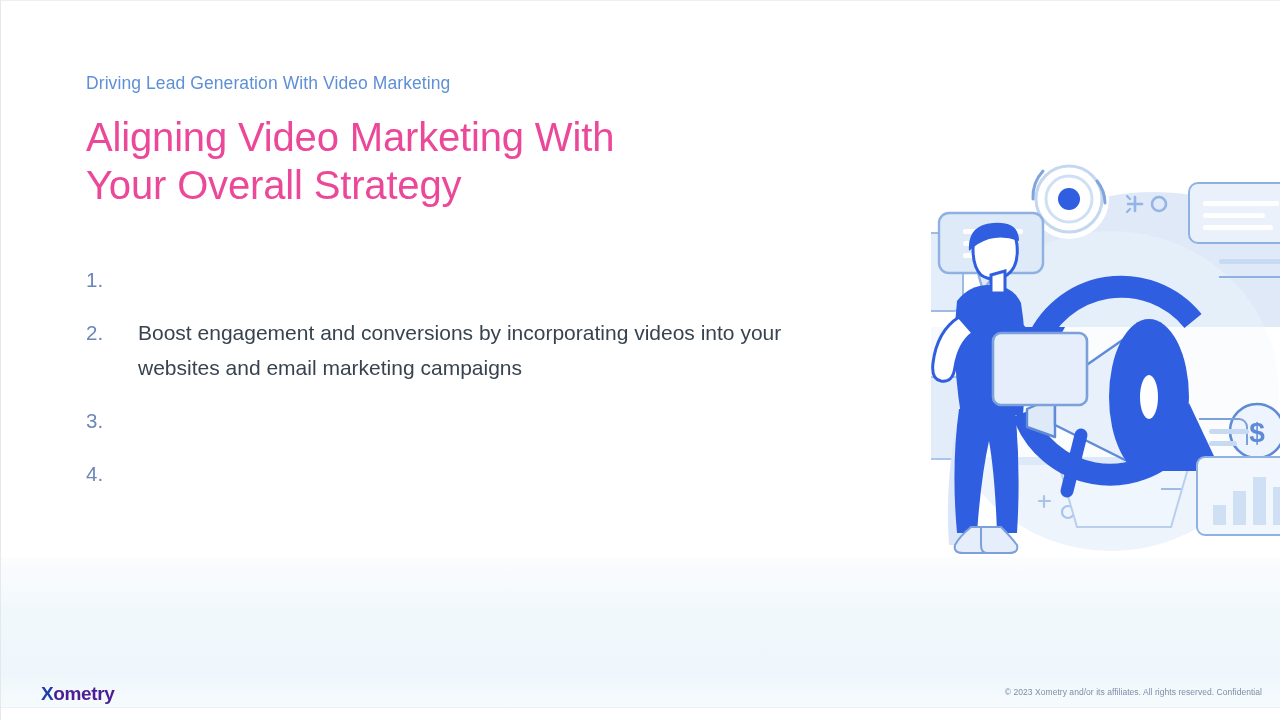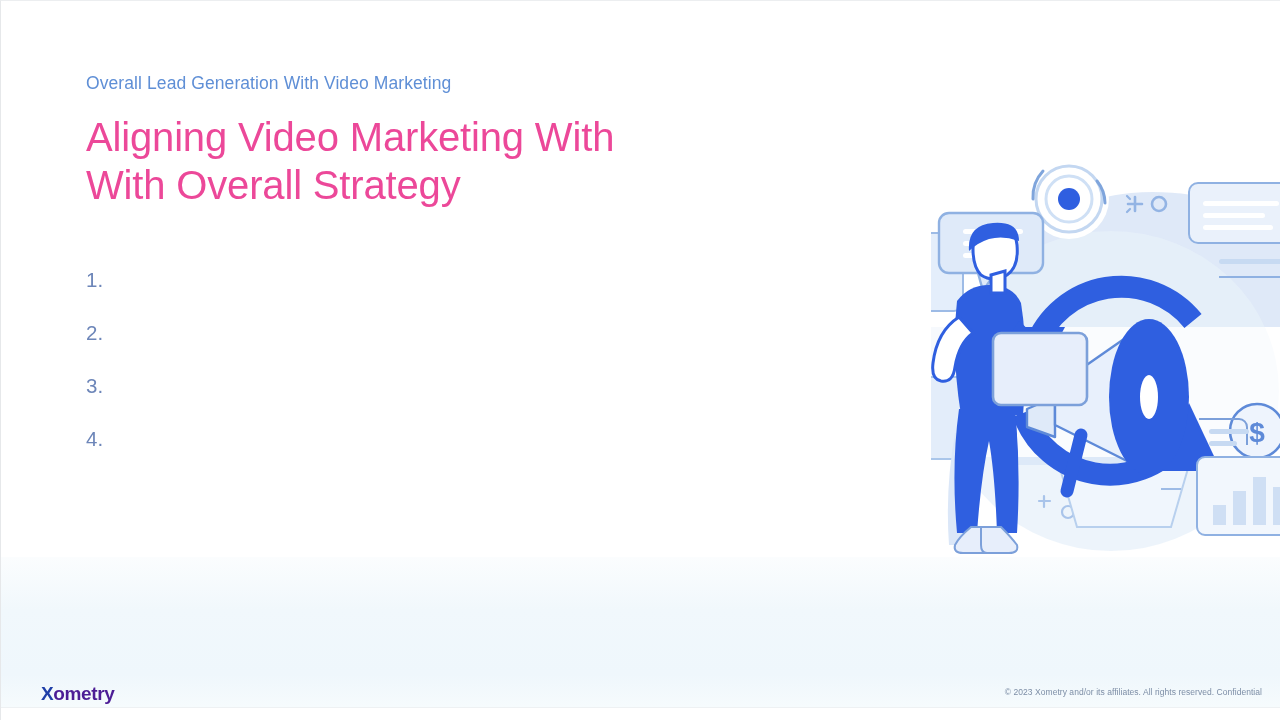--- a/index.html
+++ b/index.html
@@ -244,33 +244,34 @@
           <rect x="322" y="336" width="13" height="48" fill="#cfdff4"></rect>
           <rect x="342" y="346" width="13" height="38" fill="#cfdff4"></rect>
           <path d="M230 348 h20" stroke="#9dbbe6" stroke-width="2"></path>
         </g>
 
       </g>
     </svg>
   </div>
 
   <div class="content">
-    <div class="eyebrow">Overall Lead Generation With Video Marketing</div>
+    <div class="eyebrow">Driving Lead Generation With Video Marketing</div>
     <h1 class="headline">
       <span class="ln">Aligning Video Marketing With</span>
-      <span class="ln">With Overall Strategy</span>
+      <span class="ln">Your Overall Strategy</span>
     </h1>
   </div>
 
   <div class="points">
     <div class="point">
       <div class="point-num">1.</div>
     </div>
     <div class="point">
       <div class="point-num">2.</div>
+      <div class="point-text">Boost engagement and conversions by incorporating videos into your websites and email marketing campaigns</div>
     </div>
     <div class="point">
       <div class="point-num">3.</div>
     </div>
     <div class="point">
       <div class="point-num">4.</div>
     </div>
   </div>
 
   <div class="logo">

